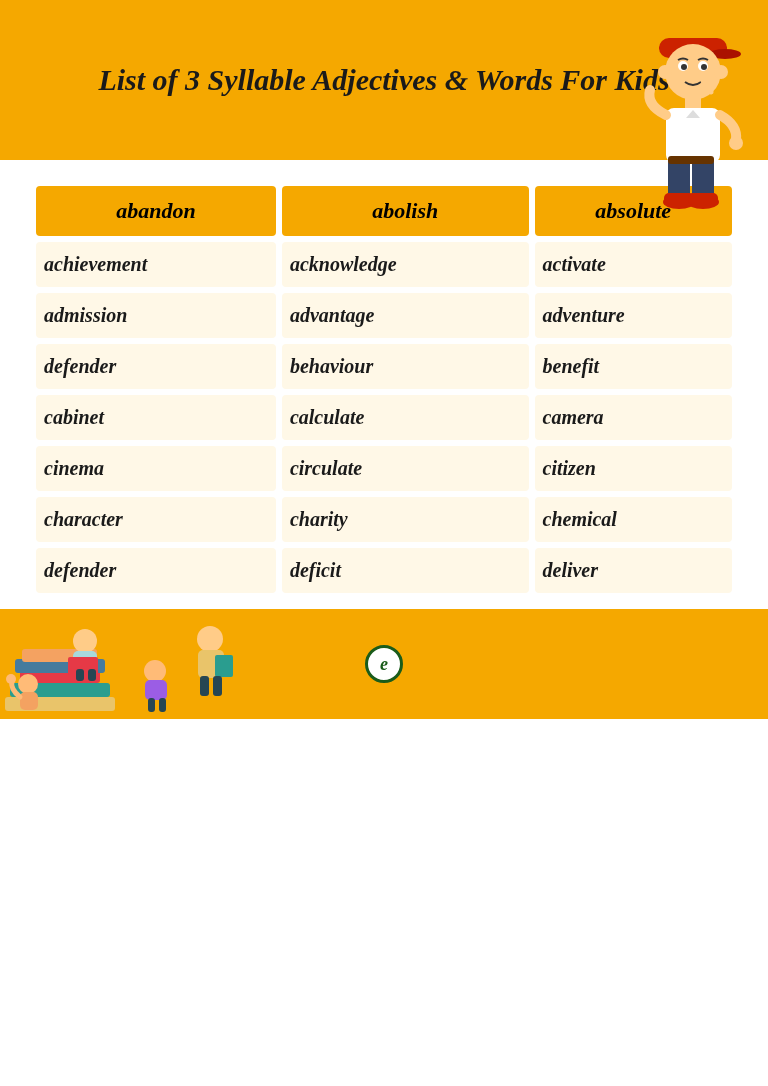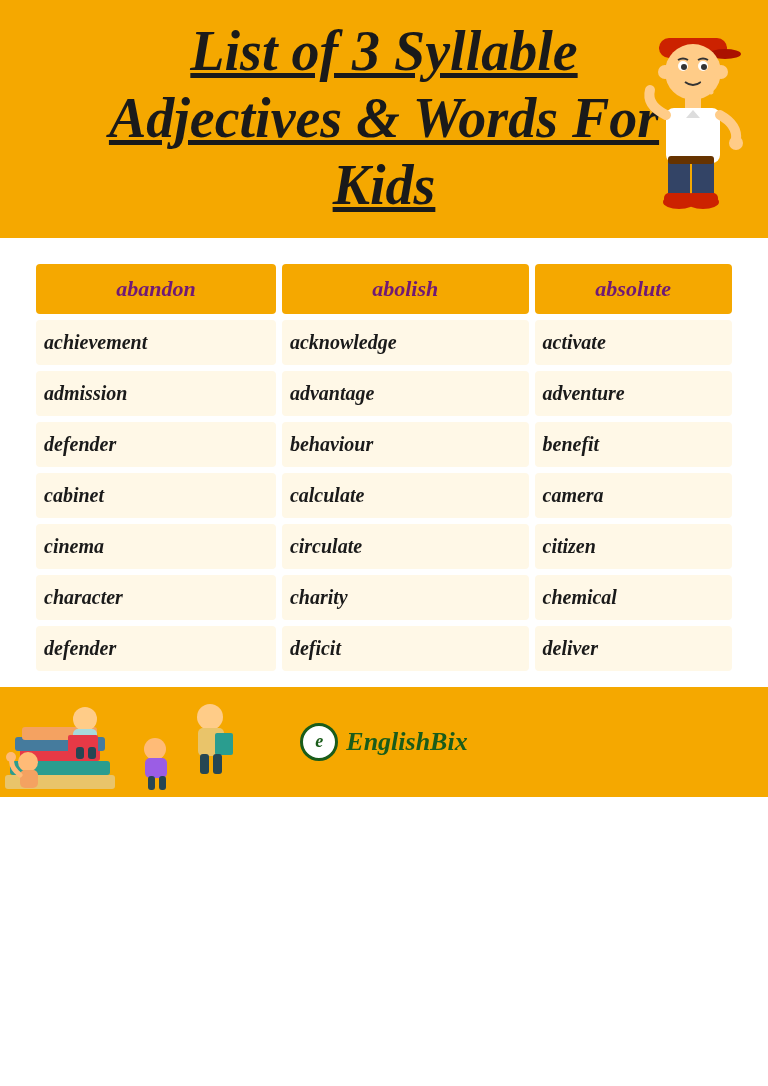--- a/index.html
+++ b/index.html
@@ -17,27 +17,26 @@
       padding: 18px 20px 18px 20px;
       text-align: center;
       position: relative;
       min-height: 160px;
       display: flex;
       align-items: center;
       justify-content: center;
     }
 
     .header-title {
-      font-size: 56px;
+      font-size: 30px;
       font-weight: 900;
       color: #1a1a1a;
       line-height: 1.2;
       font-style: italic;
       max-width: 580px;
-      text-decoration: underline;
     }
 
     .kid-character {
       position: absolute;
       right: 10px;
       top: 10px;
       width: 130px;
       height: 200px;
     }
 
@@ -49,21 +48,21 @@
     }
 
     .word-table {
       width: 100%;
       border-collapse: separate;
       border-spacing: 6px;
     }
 
     .word-table th {
       background: #F5A800;
-      color: #701a75;
+      color: #000000;
       font-size: 22px;
       font-weight: 800;
       font-style: italic;
       text-align: center;
       padding: 12px 8px;
       border-radius: 4px;
     }
 
     .word-table td {
       background: #FFF8E7;
@@ -263,15 +262,14 @@
 
       <rect x="148" y="89" width="7" height="14" rx="3" fill="#264653"></rect>
       <rect x="159" y="89" width="7" height="14" rx="3" fill="#264653"></rect>
     </svg>
   </div>
 
   <div class="footer-logo">
     <div class="logo-circle">
       <span>e</span>
     </div>
-    <span>EnglishBix</span>
   </div>
 </div>
 
 </body></html>

